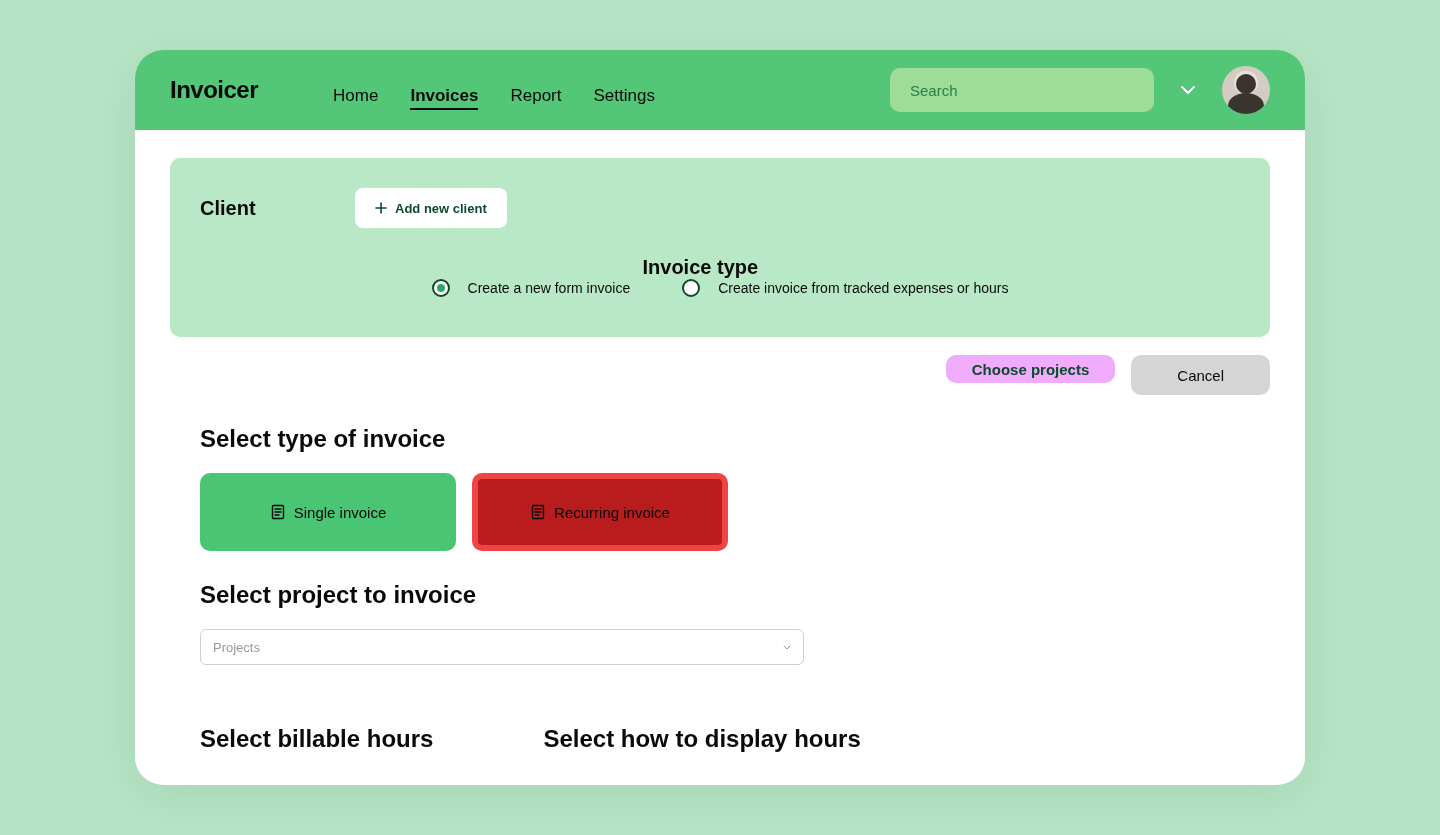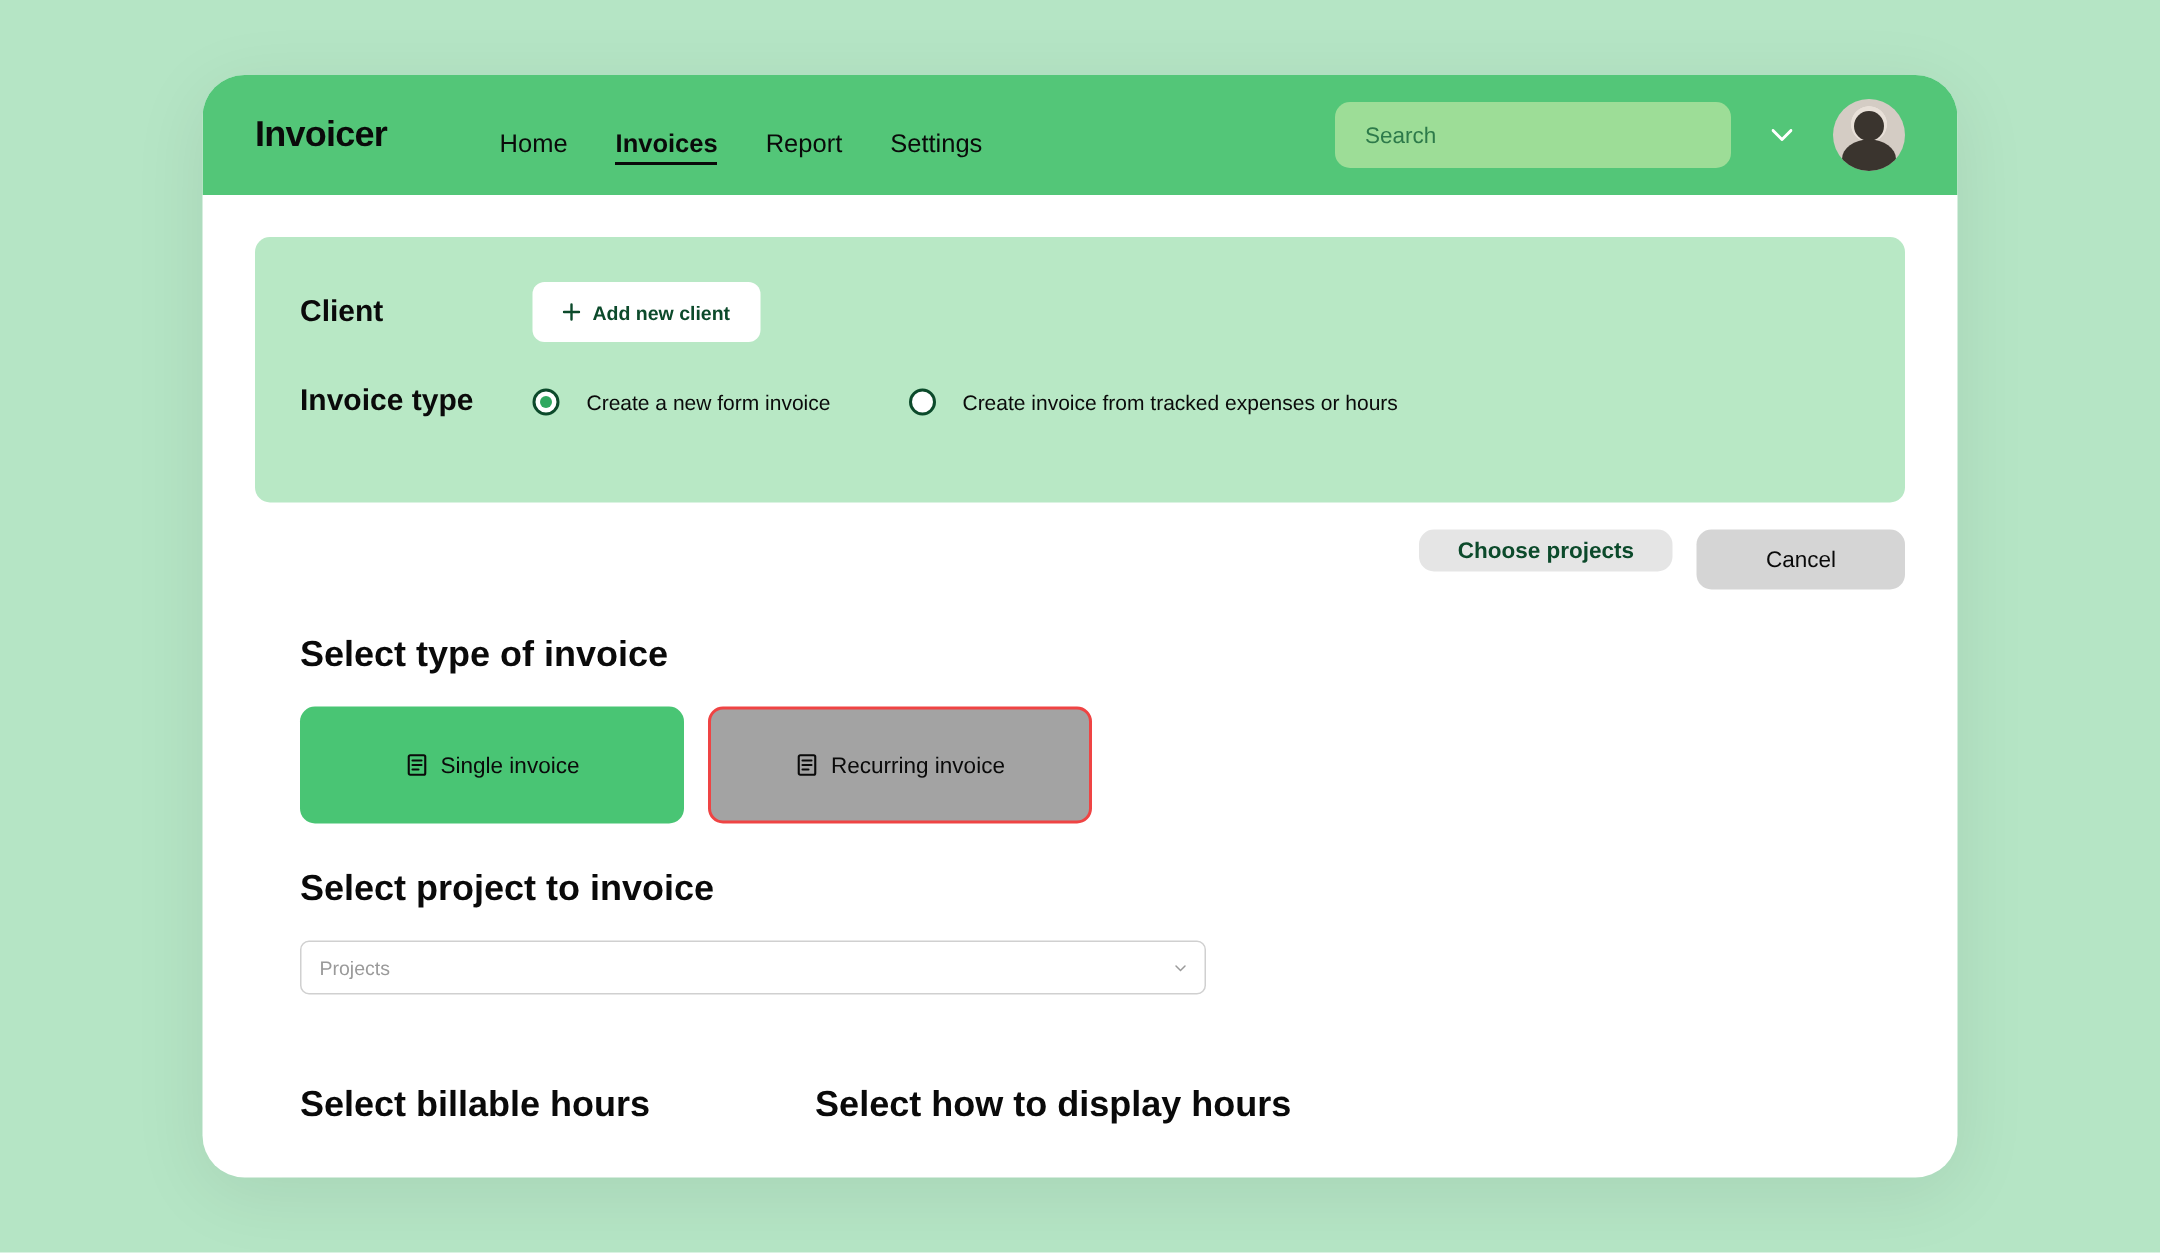--- a/index.html
+++ b/index.html
@@ -125,21 +125,22 @@
       background: #b8e8c5;
       border-radius: 10px;
       padding: 30px 30px 40px 30px;
     }
     .panel-row {
       display: flex;
       align-items: center;
       margin-bottom: 28px;
     }
     .panel-row:last-child {
-      margin-bottom: 16px;
+      margin-bottom: 0;
+      flex-direction: column;
     }
     .panel-label {
       width: 155px;
       font-size: 20px;
       font-weight: 600;
       color: #0a0a0a;
     }
     .client-input {
       width: 507px;
       height: 40px;
@@ -198,21 +199,21 @@
       font-size: 14px;
       color: #0a0a0a;
     }
     .action-row {
       display: flex;
       justify-content: flex-end;
       gap: 16px;
       margin-top: 18px;
     }
     .btn-primary {
-      background: #e5e5e5;
+      background: #f0abfc;
       border: none;
       border-radius: 10px;
       height: 28px;
       padding: 0 26px;
       font-size: 15px;
       font-weight: 700;
       color: #0c4a2b;
       cursor: pointer;
     }
     .btn-secondary {
@@ -251,22 +252,22 @@
       gap: 8px;
       cursor: pointer;
       font-size: 15px;
       font-weight: 500;
     }
     .type-card.filled {
       background: #49c574;
       color: #0a0a0a;
     }
     .type-card.outlined {
-      background: #a3a3a3;
-      border: 2px solid #ef4444;
+      background: #b91c1c;
+      border: 6px solid #ef4444;
       color: #0a0a0a;
     }
     .projects-select {
       width: 604px;
       height: 36px;
       border: 1px solid #d0d0d0;
       border-radius: 6px;
       background: #fff;
       padding: 0 12px;
       display: flex;

